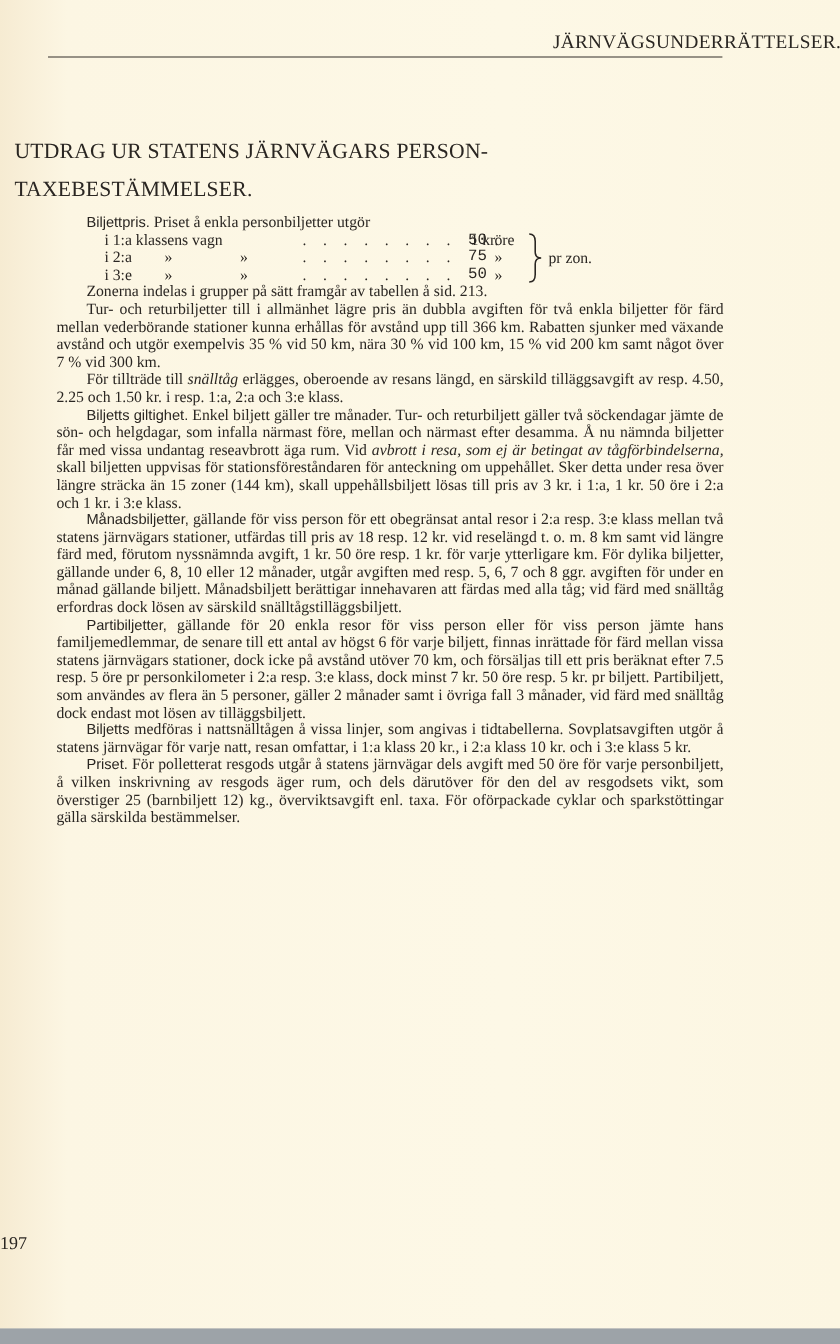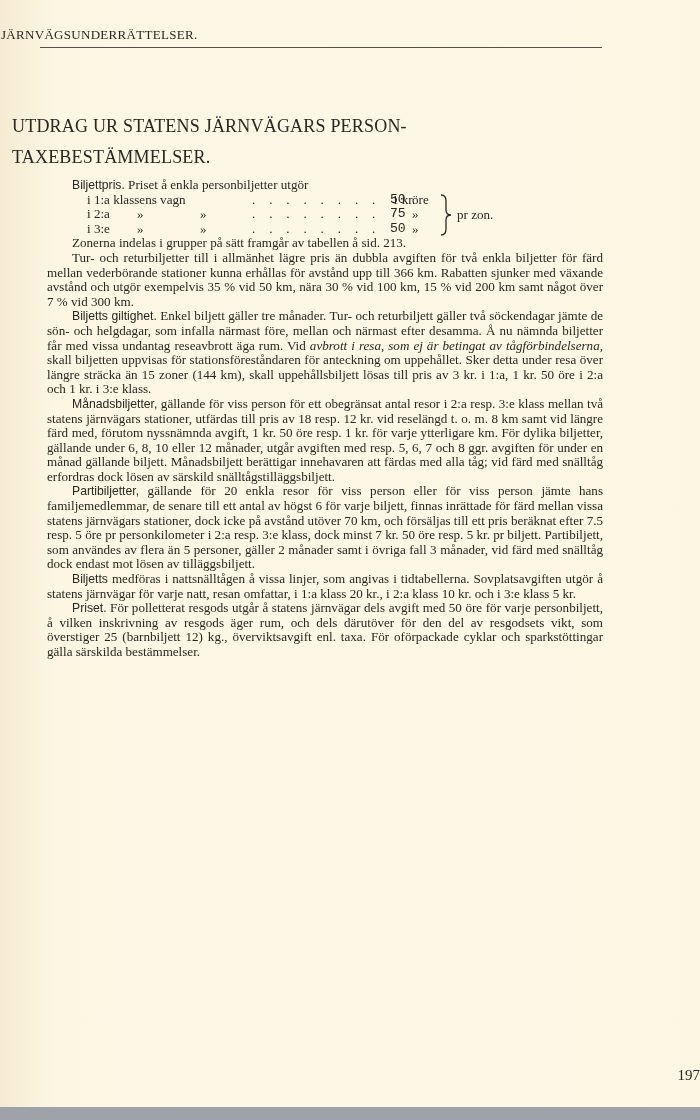--- a/index.html
+++ b/index.html
@@ -13,21 +13,21 @@
   .page {
     position: absolute; left: 0; top: 0; width: 700px; height: 1107px;
     background: linear-gradient(90deg, #f6ebd2 0%, #fcf6e3 8%, #fdf8e6 60%, #fcf6e2 100%);
   }
   .bottom-strip {
     position: absolute; left: 0; top: 1107px; width: 700px; height: 13px;
     background: #9da3a8;
   }
   .running-head {
     position: absolute; top: 27px; left: 1px; width: 700px;
-    text-align: left; font-size: 13px; letter-spacing: 0.3px;
+    text-align: right; font-size: 16px; letter-spacing: 0.3px;
   }
   .rule {
     position: absolute; top: 47px; left: 40px; width: 562px; height: 0;
     border-top: 1.4px solid #55504a;
   }
   .title {
     position: absolute; top: 111px; left: 12px; width: 600px;
     text-align: left; font-size: 18px; line-height: 31px; letter-spacing: 0.2px;
   }
   .body {
@@ -43,22 +43,22 @@
   .price-row .a2 { position: absolute; left: 153px; }
   .price-row .dots { position: absolute; left: 205px; letter-spacing: 5.3px; }
   .price-row .amt { position: absolute; left: 315px; margin-left: 30px; }
   .price-row .amt2 { position: absolute; left: 343px; font-family: Liberation Mono, monospace; }
   .price-row .unit { position: absolute; left: 365px; }
   .brace {
     position: absolute; left: 393px; top: 0; width: 12px; height: 44px;
   }
   .zone { position: absolute; left: 410px; top: 15px; }
   .page-number {
-    position: absolute; top: 1067px; left: 0; width: 700px;
-    text-align: right; font-size: 15px;
+    position: absolute; top: 1029px; left: 0; width: 700px;
+    text-align: left; font-size: 15px;
   }
 </style>
 </head>
 <body>
 
 <div class="page">
 
   <div class="running-head">JÄRNVÄGSUNDERRÄTTELSER.</div>
   <div class="rule"></div>
 
@@ -98,20 +98,21 @@
       <svg class="brace" viewBox="0 0 12 44">
         <path d="M1 2 Q6 2 6 8 L6 17 Q6 22 11 22 Q6 22 6 27 L6 36 Q6 42 1 42" fill="none" stroke="#2a2622" stroke-width="1.3"></path>
       </svg>
       <span class="zone">pr zon.</span>
     </div>
 
     <p>Zonerna indelas i grupper på sätt framgår av tabellen å sid. 213.</p>
 
     <p>Tur- och returbiljetter till i allmänhet lägre pris än dubbla avgiften för två enkla biljetter för färd mellan vederbörande stationer kunna erhållas för avstånd upp till 366 km. Rabatten sjunker med växande avstånd och utgör exempelvis 35 % vid 50 km, nära 30 % vid 100 km, 15 % vid 200 km samt något över 7 % vid 300 km.</p>
 
+    <p><span>För tillträde till </span><span class="it">snälltåg</span><span> erlägges, oberoende av resans längd, en särskild tilläggsavgift av resp. 4.50, 2.25 och 1.50 kr. i resp. 1:a, 2:a och 3:e klass.</span></p>
 
     <p><span class="rh">Biljetts giltighet.</span><span> Enkel biljett gäller tre månader. Tur- och returbiljett gäller två söckendagar jämte de sön- och helgdagar, som infalla närmast före, mellan och närmast efter desamma. Å nu nämnda biljetter får med vissa undantag reseavbrott äga rum. Vid </span><span class="it">avbrott i resa, som ej är betingat av tågförbindelserna,</span><span> skall biljetten uppvisas för stationsföreståndaren för anteckning om uppehållet. Sker detta under resa över längre sträcka än 15 zoner (144 km), skall uppehållsbiljett lösas till pris av 3 kr. i 1:a, 1 kr. 50 öre i 2:a och 1 kr. i 3:e klass.</span></p>
 
     <p><span class="rh">Månadsbiljetter,</span><span> gällande för viss person för ett obegränsat antal resor i 2:a resp. 3:e klass mellan två statens järnvägars stationer, utfärdas till pris av 18 resp. 12 kr. vid reselängd t. o. m. 8 km samt vid längre färd med, förutom nyssnämnda avgift, 1 kr. 50 öre resp. 1 kr. för varje ytterligare km. För dylika biljetter, gällande under 6, 8, 10 eller 12 månader, utgår avgiften med resp. 5, 6, 7 och 8 ggr. avgiften för under en månad gällande biljett. Månadsbiljett berättigar innehavaren att färdas med alla tåg; vid färd med snälltåg erfordras dock lösen av särskild snälltågstilläggsbiljett.</span></p>
 
     <p><span class="rh">Partibiljetter,</span><span> gällande för 20 enkla resor för viss person eller för viss person jämte hans familjemedlemmar, de senare till ett antal av högst 6 för varje biljett, finnas inrättade för färd mellan vissa statens järnvägars stationer, dock icke på avstånd utöver 70 km, och försäljas till ett pris beräknat efter 7.5 resp. 5 öre pr personkilometer i 2:a resp. 3:e klass, dock minst 7 kr. 50 öre resp. 5 kr. pr biljett. Partibiljett, som användes av flera än 5 personer, gäller 2 månader samt i övriga fall 3 månader, vid färd med snälltåg dock endast mot lösen av tilläggsbiljett.</span></p>
 
     <p><span class="rh">Biljetts</span><span> medföras i nattsnälltågen å vissa linjer, som angivas i tidtabellerna. Sovplatsavgiften utgör å statens järnvägar för varje natt, resan omfattar, i 1:a klass 20 kr., i 2:a klass 10 kr. och i 3:e klass 5 kr.</span></p>
 
     <p><span class="rh">Priset.</span><span> För polletterat resgods utgår å statens järnvägar dels avgift med 50 öre för varje personbiljett, å vilken inskrivning av resgods äger rum, och dels därutöver för den del av resgodsets vikt, som överstiger 25 (barnbiljett 12) kg., överviktsavgift enl. taxa. För oförpackade cyklar och sparkstöttingar gälla särskilda bestämmelser.</span></p>

